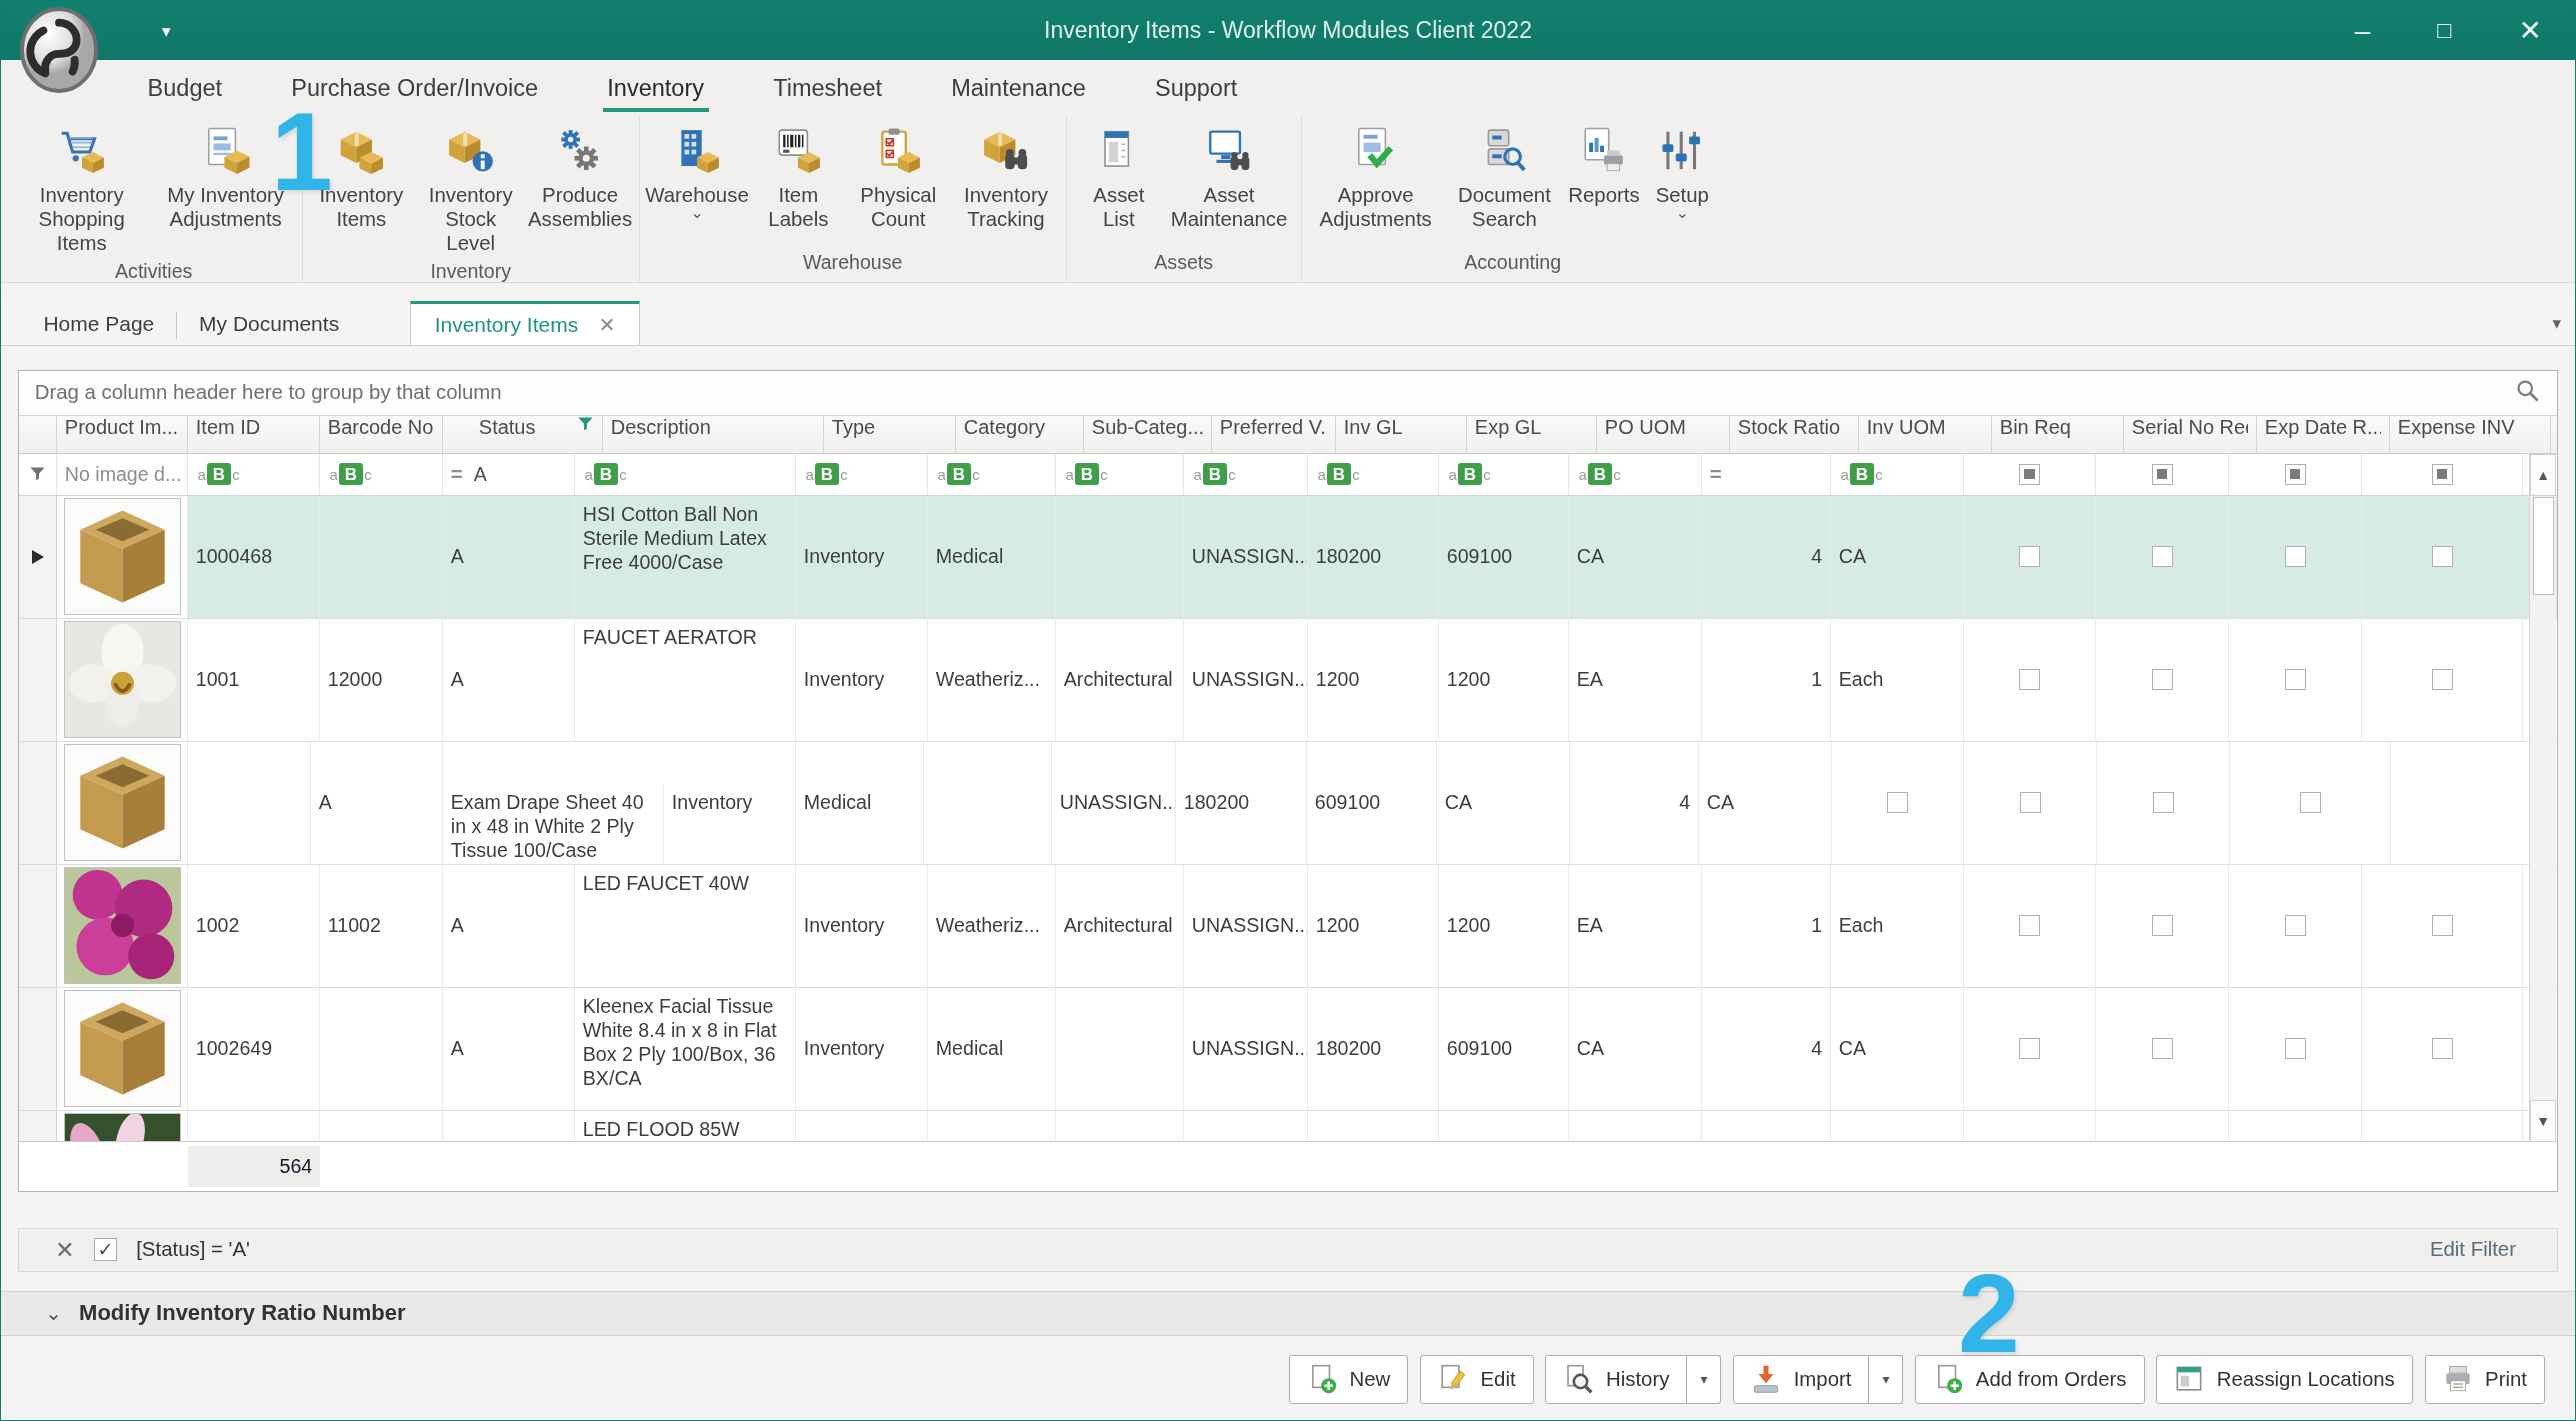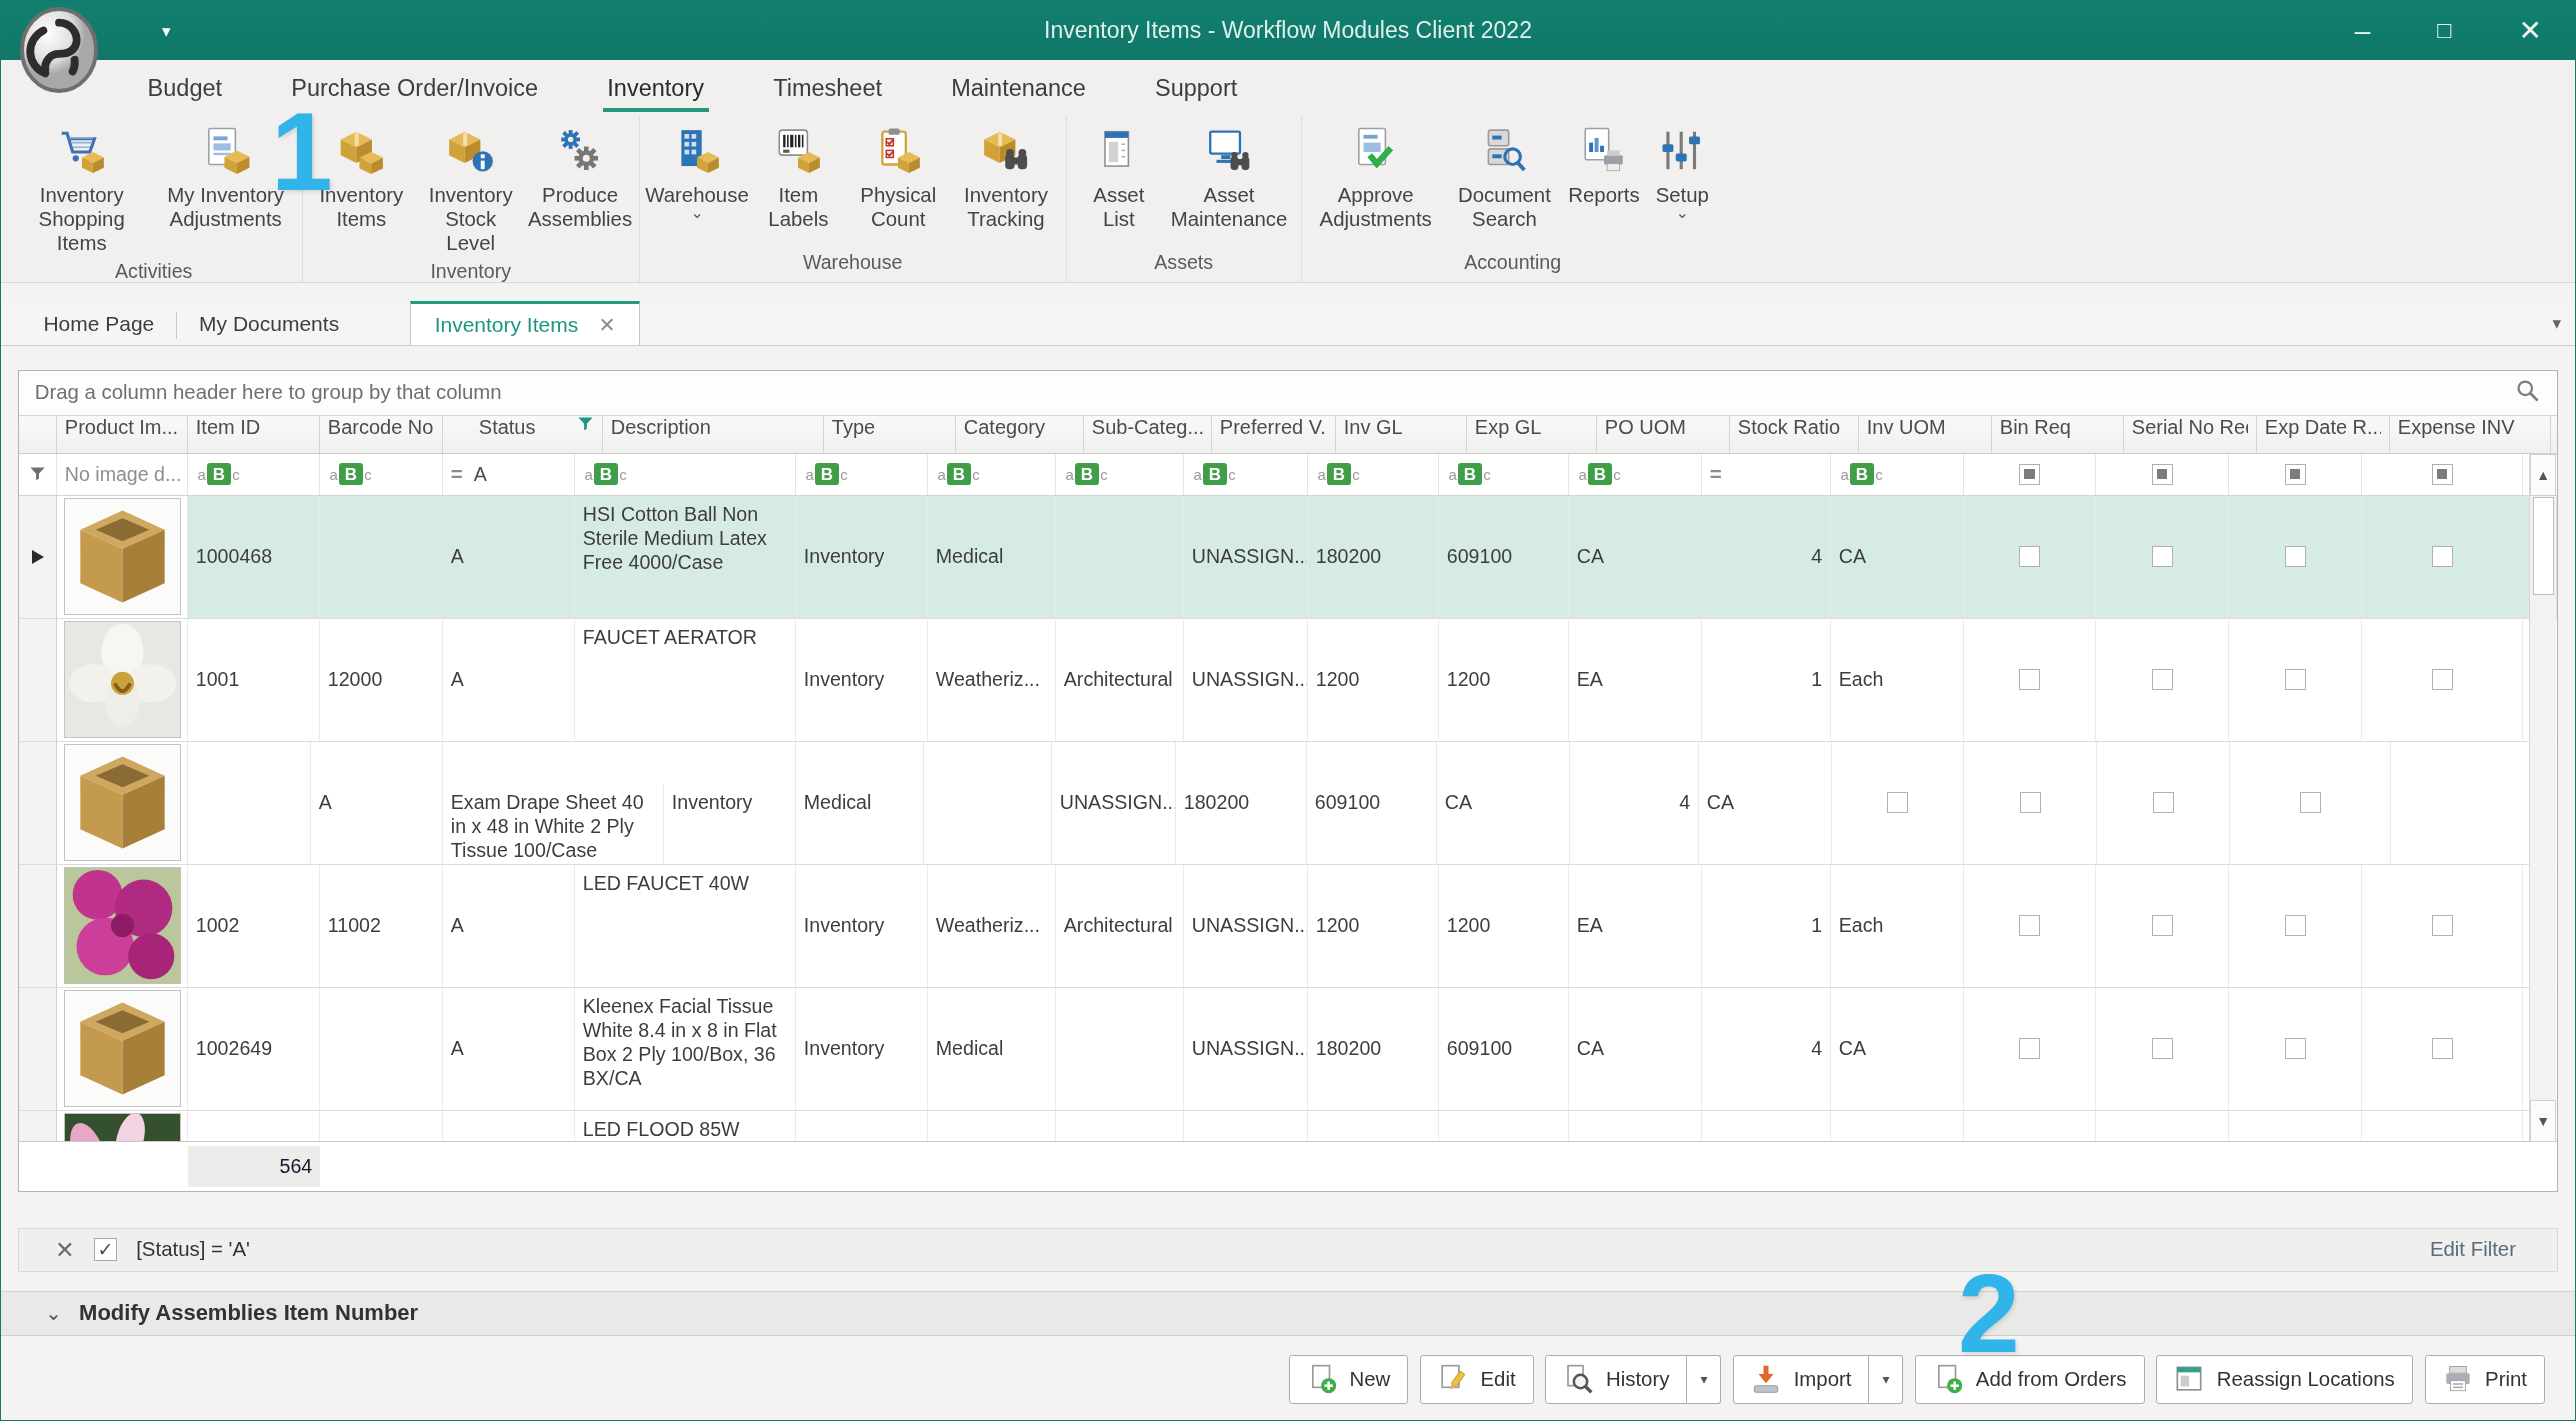--- a/index.html
+++ b/index.html
@@ -807,21 +807,21 @@
 
 <div class="filterbar">
   <span class="fclose">✕</span>
   <span class="fcheck">✓</span>
   <span class="fexpr">[Status] = 'A'</span>
   <span class="feditfilter">Edit Filter</span>
 </div>
 
 <div class="modbar">
   <span class="modchev">⌄</span>
-  <span class="modlabel">Modify Assemblies Item Number</span>
+  <span class="modlabel">Modify Inventory Ratio Number</span>
 </div>
 
 <div class="actionbar">
   <div class="abtn">
     <svg viewBox="0 0 36 36">
         <rect x="7" y="2" width="20" height="26" fill="#fff" stroke="#9a9a9a" stroke-width="2"></rect>
         <circle cx="26" cy="26" r="9" fill="#3fae49"></circle>
         <rect x="24.5" y="21" width="3" height="10" fill="#fff"></rect>
         <rect x="21" y="24.5" width="10" height="3" fill="#fff"></rect>
       </svg>

